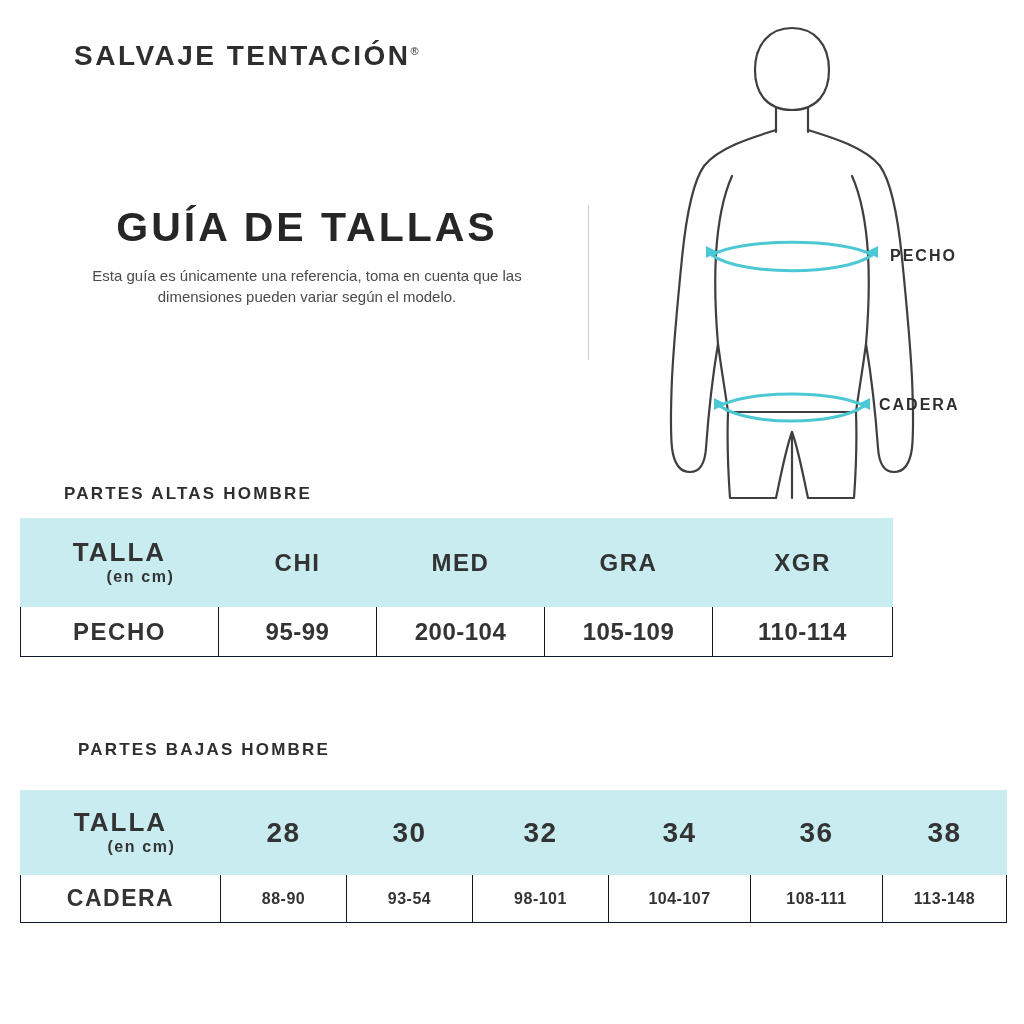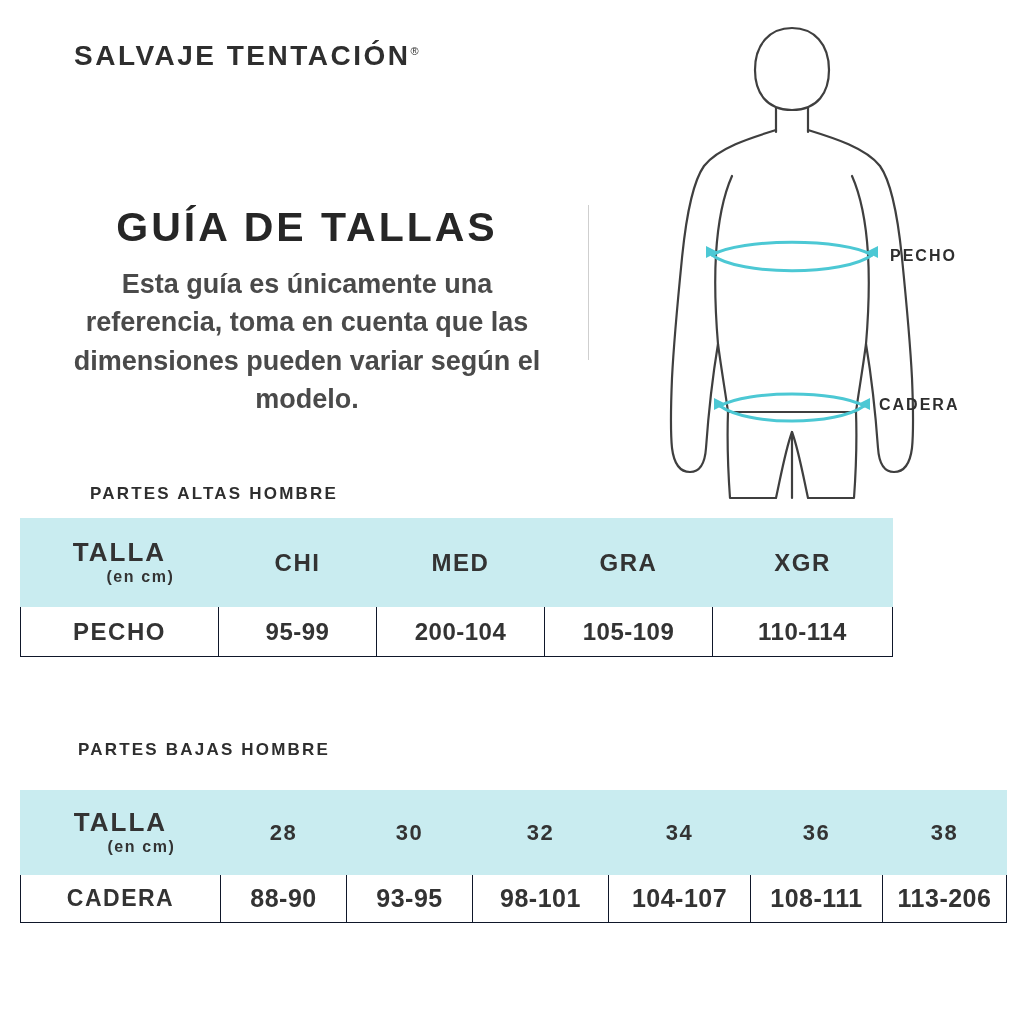--- a/index.html
+++ b/index.html
@@ -36,24 +36,24 @@
     text-align: center;
   }
   .intro h1 {
     font-size: 41px;
     letter-spacing: 3px;
     font-weight: 700;
     color: #262626;
     margin-bottom: 14px;
   }
   .intro p {
-    font-size: 27px;
+    font-size: 15px;
     line-height: 1.42;
     color: #4a4a4a;
-    font-weight: 700;
+    font-weight: 400;
   }
   .intro-divider {
     position: absolute;
     left: 588px; top: 205px;
     width: 1px; height: 155px;
     background: #cfcfcf;
   }
 
   
   .figure-wrap {
@@ -79,21 +79,21 @@
   }
 
   
   .section-title {
     position: absolute;
     font-size: 17px;
     letter-spacing: 2.2px;
     font-weight: 700;
     color: #2e2e2e;
   }
-  #title-altas { left: 90px; top: 484px; }
+  #title-altas { left: 64px; top: 484px; }
   #title-bajas { left: 78px; top: 740px; }
 
   
   table {
     position: absolute;
     border-collapse: collapse;
     table-layout: fixed;
   }
   table td {
     border: 1px solid #0f172a;
@@ -127,23 +127,23 @@
 
   
   #table-altas { left: 20px; top: 518px; width: 872px; }
   #table-altas .head-row td { height: 88px; }
   #table-altas .data-row td { height: 50px; }
 
   
   #table-bajas { left: 20px; top: 790px; width: 986px; }
   #table-bajas .head-row td { height: 84px; }
   #table-bajas .data-row td { height: 48px; }
-  #table-bajas .head-row td.size-cell { font-size: 22px; }
+  #table-bajas .head-row td.size-cell { font-size: 28px; }
   #table-bajas .data-row td.row-label { font-size: 23px; }
-  #table-bajas .data-row td.value { font-size: 25px; }
+  #table-bajas .data-row td.value { font-size: 16px; }
 </style>
 </head>
 <body>
 
 <div class="page">
 
   <div class="brand">
     <span>SALVAJE TENTACIÓN</span><sup>®</sup>
   </div>
 
@@ -249,22 +249,22 @@
         <td class="size-cell">28</td>
         <td class="size-cell">30</td>
         <td class="size-cell">32</td>
         <td class="size-cell">34</td>
         <td class="size-cell">36</td>
         <td class="size-cell">38</td>
       </tr>
       <tr class="data-row">
         <td class="row-label">CADERA</td>
         <td class="value">88-90</td>
-        <td class="value">93-95</td>
+        <td class="value">93-54</td>
         <td class="value">98-101</td>
         <td class="value">104-107</td>
         <td class="value">108-111</td>
-        <td class="value">113-206</td>
+        <td class="value">113-148</td>
       </tr>
     </tbody>
   </table>
 
 </div>
 
 </body></html>

